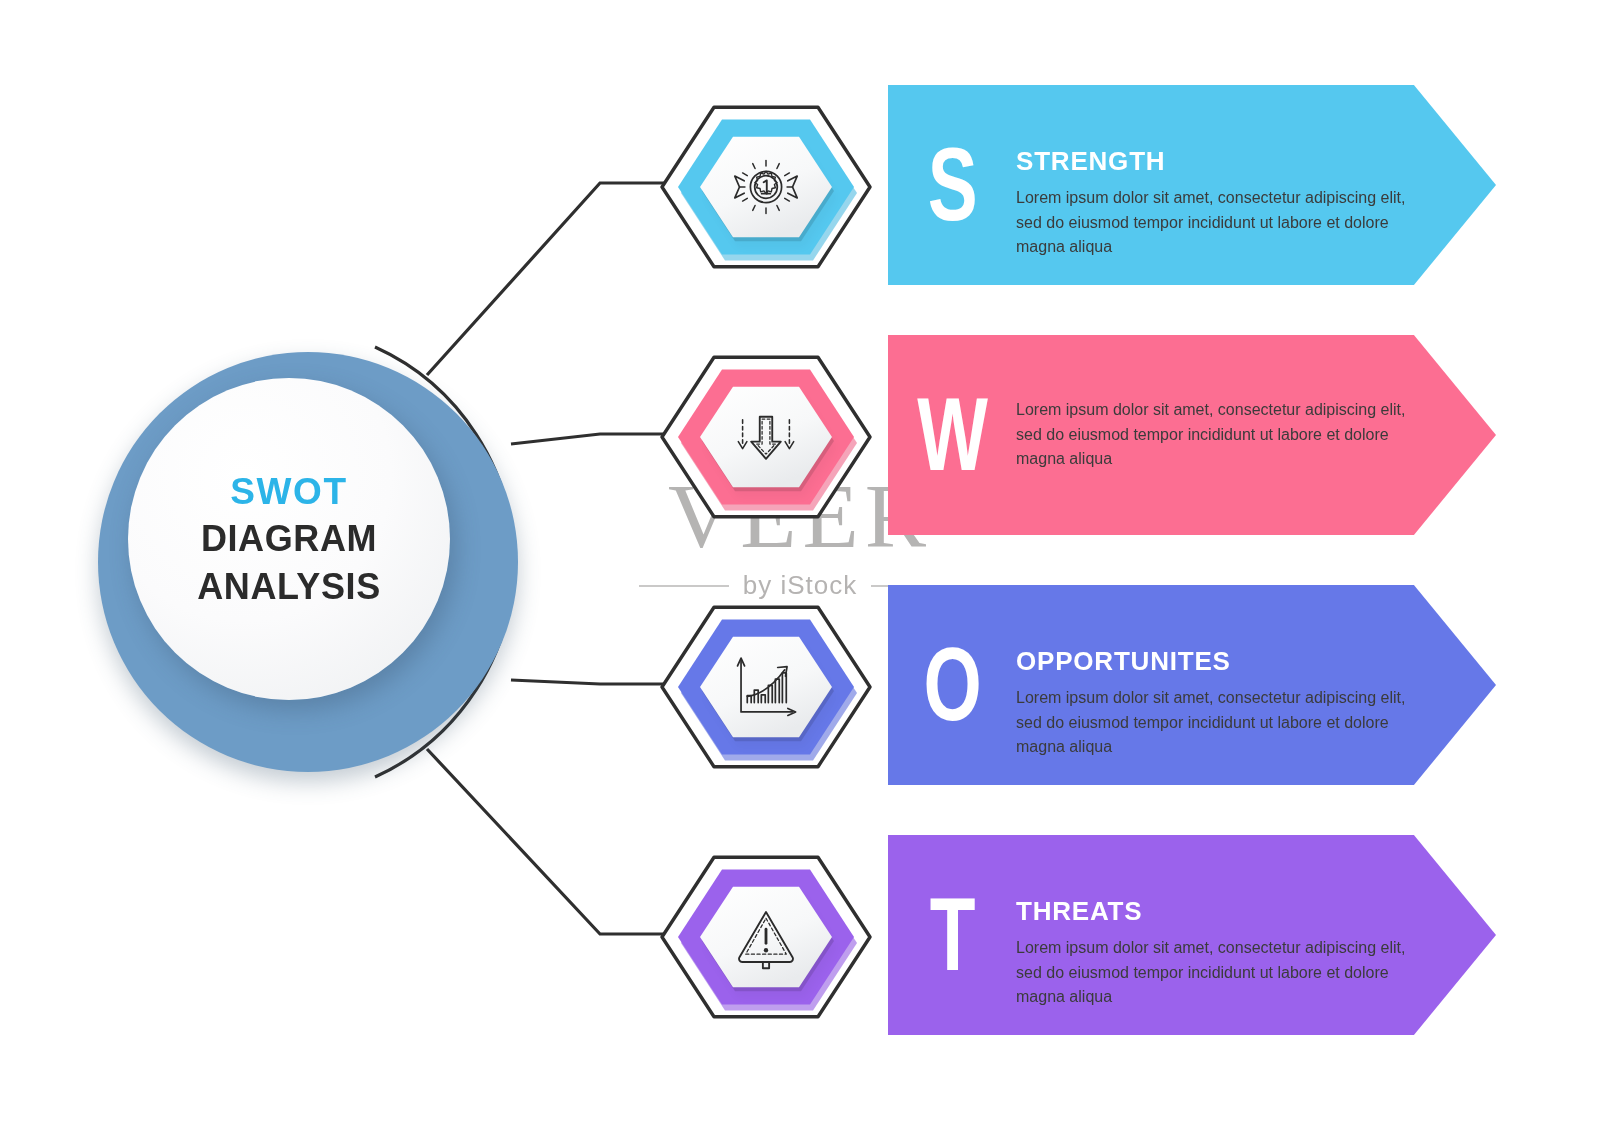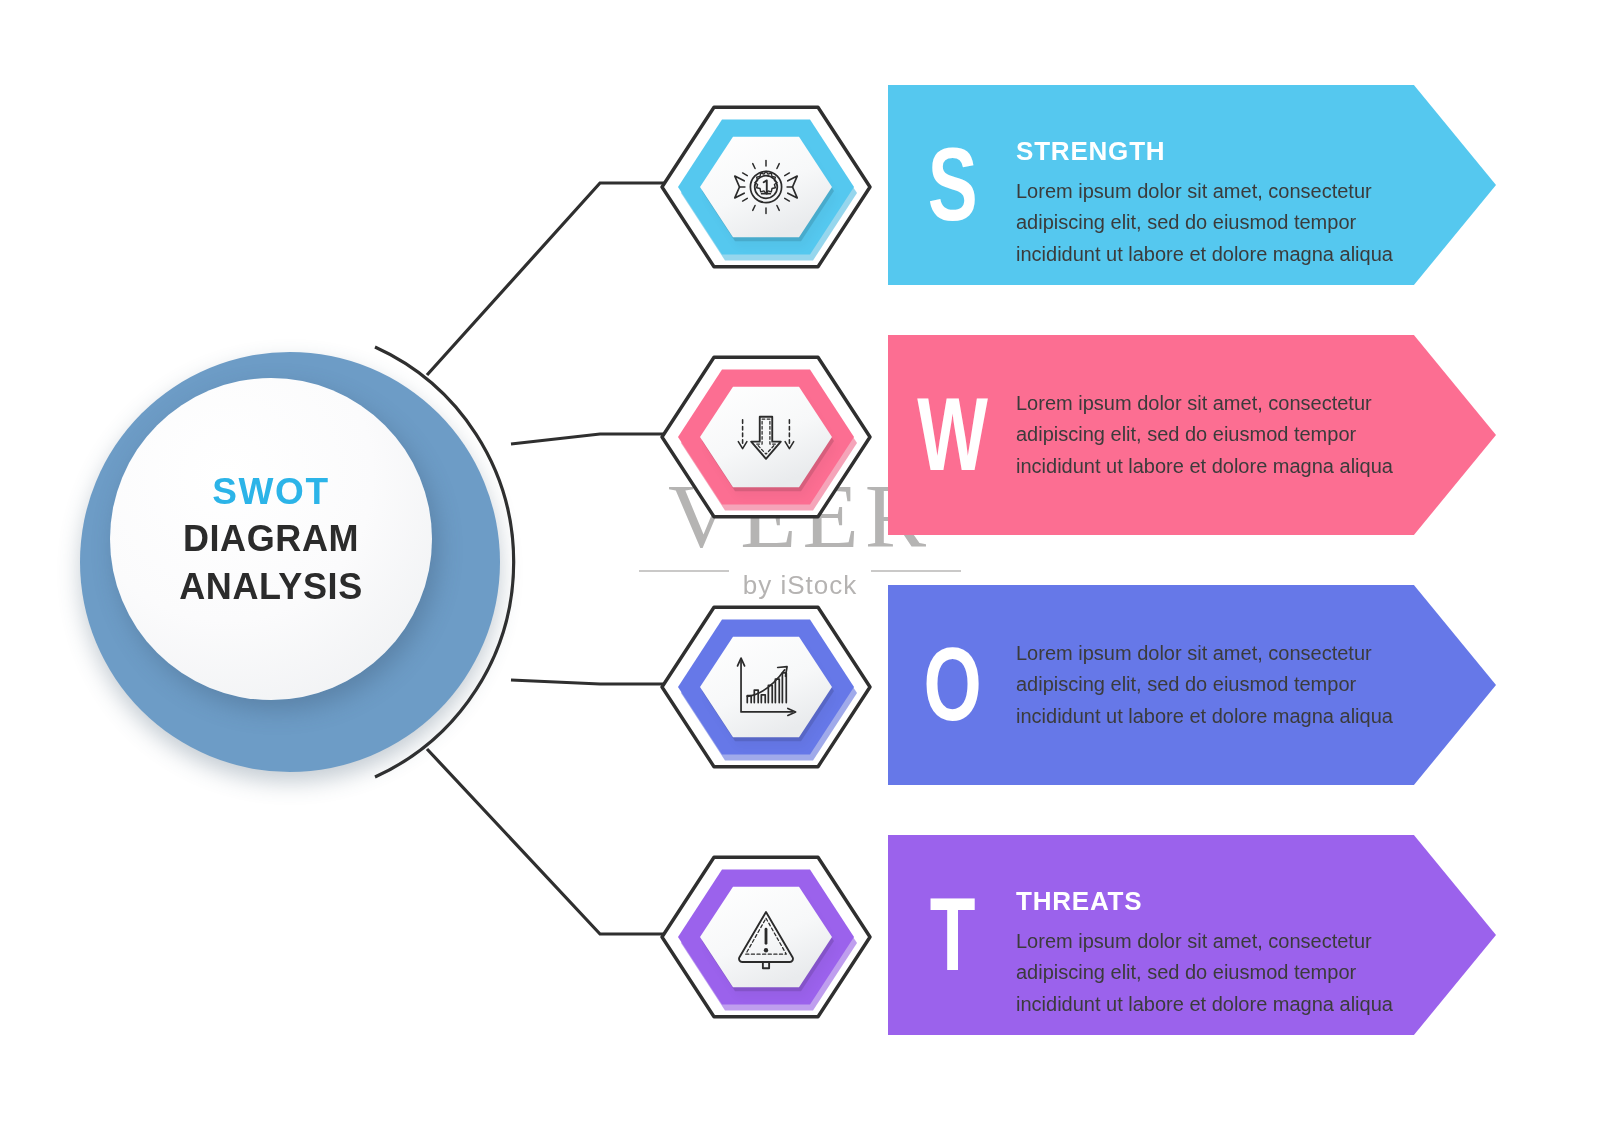--- a/index.html
+++ b/index.html
@@ -15,21 +15,21 @@
     position: relative;
     width: 1600px;
     height: 1143px;
     background: #ffffff;
     overflow: hidden;
   }
 
   
   #center-circle {
     position: absolute;
-    left: 80px;
+    left: 98px;
     top: 352px;
     width: 420px;
     height: 420px;
     text-align: right;
   }
   #center-ring {
     position: absolute;
     inset: 0;
     border-radius: 50%;
     background: #6d9cc6;
@@ -131,21 +131,21 @@
   .banner-title {
     color: #ffffff;
     font-size: 26px;
     font-weight: bold;
     letter-spacing: 0.8px;
     margin-bottom: 9px;
     margin-top: 36px;
   }
   .banner-body {
     color: #3b3b3b;
-    font-size: 20px;
+    font-size: 16px;
     line-height: 1.56;
     max-width: 390px;
   }
 
   
   #watermark {
     position: absolute;
     left: 600px;
     top: 470px;
     width: 400px;
@@ -155,21 +155,21 @@
   }
   #wm-veer {
     font-family: "Liberation Serif", serif;
     font-size: 92px;
     color: rgba(120,118,116,0.55);
     letter-spacing: 6px;
     line-height: 1;
   }
   #wm-sub {
     display: flex;
-    align-items: flex-start;
+    align-items: center;
     justify-content: center;
     gap: 14px;
     margin-top: 8px;
   }
   #wm-sub .rule {
     width: 90px; height: 2px;
     background: rgba(150,148,146,0.5);
   }
   #wm-sub .txt {
     font-family: "Liberation Sans", sans-serif;
@@ -345,20 +345,21 @@
       <path d="M26 62 C 42 60, 58 50, 74 28" stroke-width="2.2"></path>
       <path d="M65 25 L77 24 L75 36"></path>
     </svg>
         </div>
       </div>
       <div class="banner">
         <div class="shape" style="background: rgb(102, 120, 232);"></div>
         <div class="banner-inner">
           <div class="big-letter">O</div>
           <div class="banner-text">
+            <div class="banner-title">OPPORTUNITES</div>
             <div class="banner-body">Lorem ipsum dolor sit amet, consectetur adipiscing elit, sed do eiusmod tempor incididunt ut labore et dolore magna aliqua</div>
           </div>
         </div>
       </div>
     </div>
   <div class="row" id="row-t">
       <div class="hex-badge">
         <svg viewBox="0 0 222 200" xmlns="http://www.w3.org/2000/svg">
           <defs>
             <linearGradient id="ig3" x1="0" y1="0" x2="0.55" y2="1">

